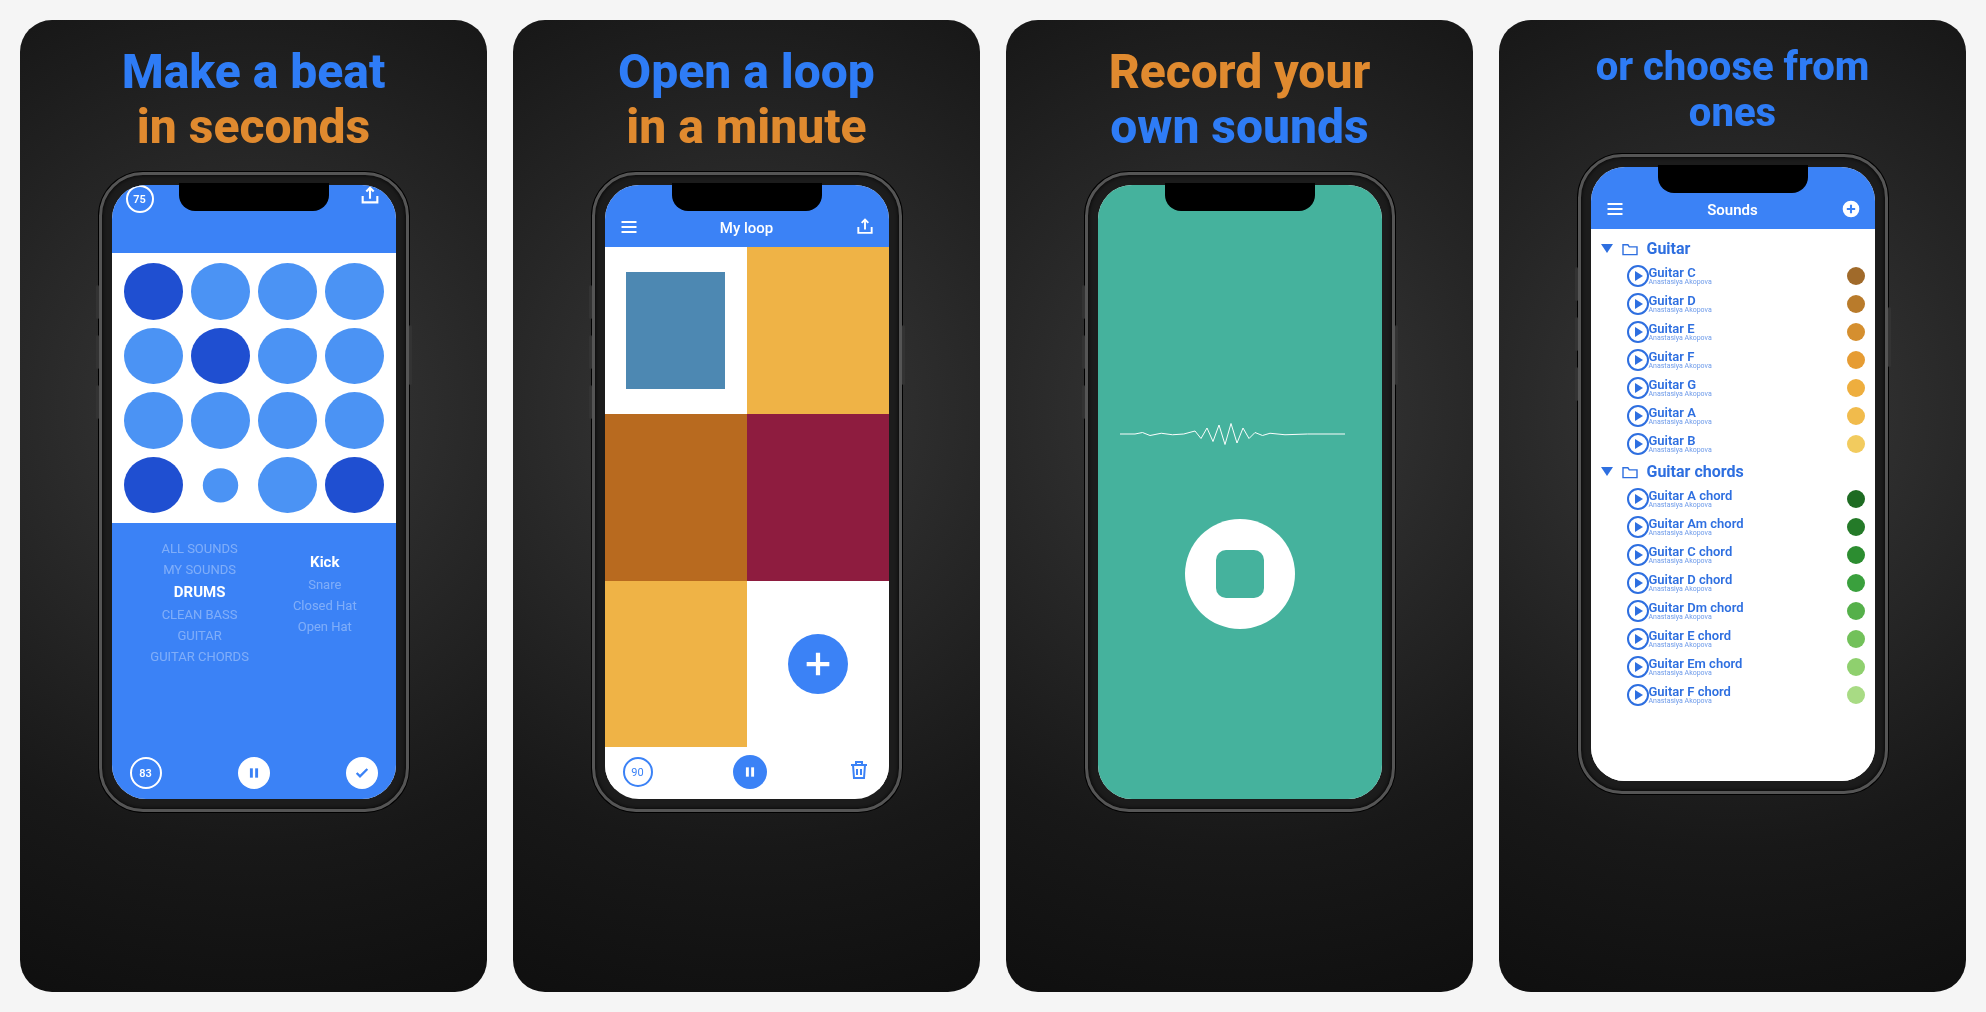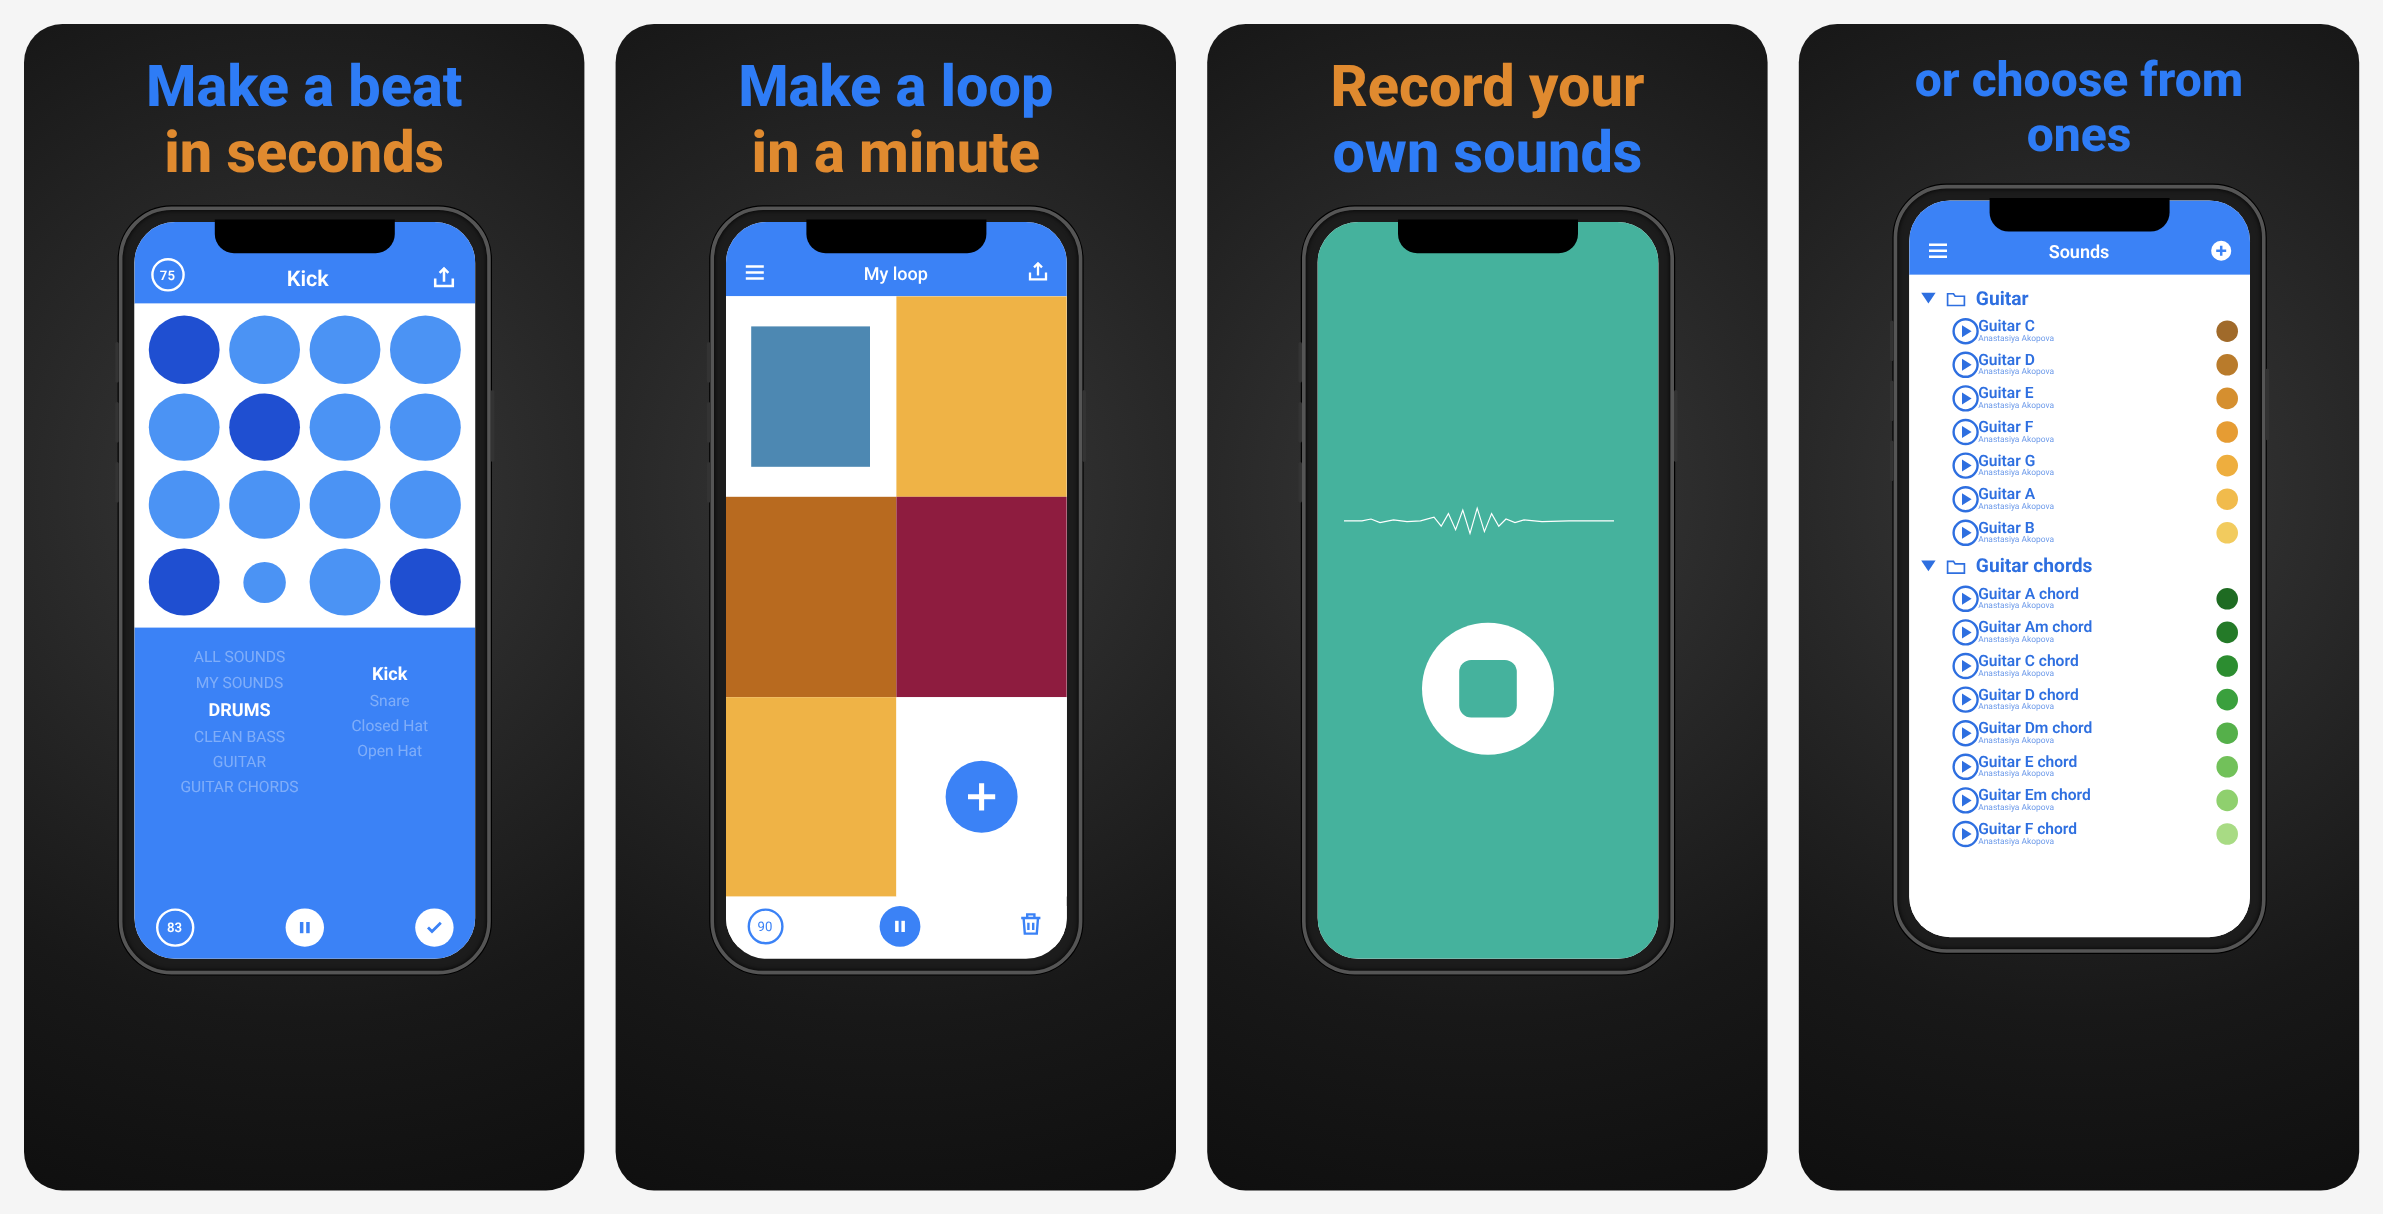--- a/index.html
+++ b/index.html
@@ -79,21 +79,21 @@
     border-radius: 34px;
     overflow: hidden;
     position: relative;
     background: #fff;
   }
 
   
   .s1-topbar {
     background: #3b82f6;
     height: 68px;
-    display: flex; align-items: flex-end; justify-content: space-between;
+    display: flex; align-items: flex-start; justify-content: space-between;
     padding: 0 14px 10px 14px;
     color: #fff;
   }
   .bpm-circle {
     width: 28px; height: 28px; border: 2px solid #fff; border-radius: 50%;
     display: flex; align-items: center; justify-content: center;
     font-size: 11px; font-weight: 600;
   }
   .s1-title { font-size: 18px; font-weight: 600; }
   .share-icon { width: 22px; height: 22px; }
@@ -317,21 +317,21 @@
               </svg>
           </div>
         </div>
       </div>
     </div>
   </div>
 </div>
 
 <div class="panel">
   <div class="headline sz1">
-    <div class="line-blue">Make a loop</div>
+    <div class="line-blue">Open a loop</div>
     <div class="line-orange">in a minute</div>
   </div>
   <div class="phone">
     <div class="notch"></div>
     <div class="screen">
       <div class="s2-topbar">
         <svg class="ham" viewBox="0 0 24 24" stroke="#fff" stroke-width="2.5">
             <path d="M3 6h18M3 12h18M3 18h18"></path>
           </svg>
         <div class="s2-title">My loop</div>

